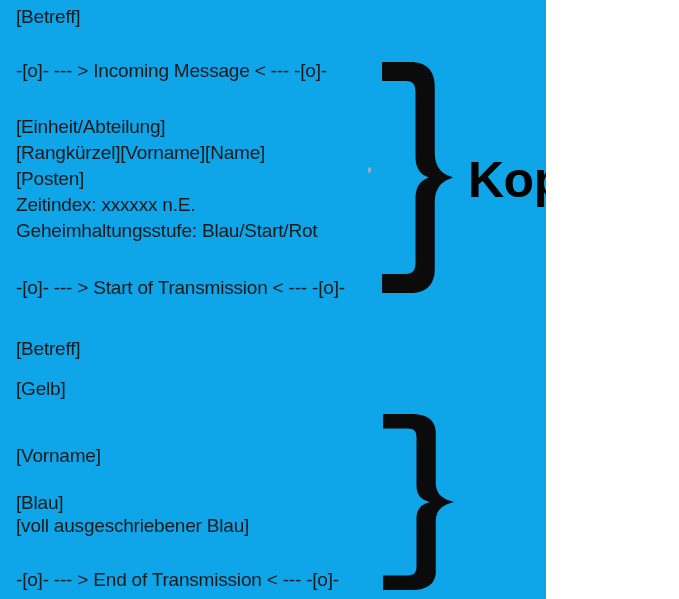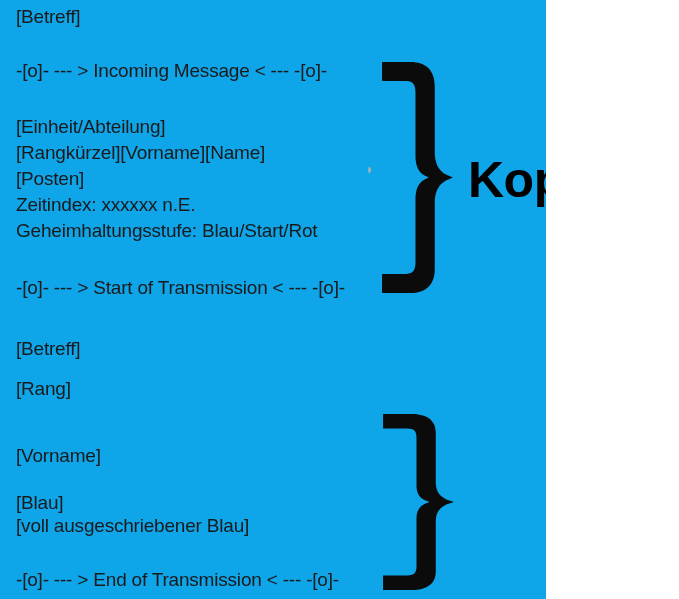--- a/index.html
+++ b/index.html
@@ -63,21 +63,21 @@
 
   <div class="doc-line" style="top:4px">[Betreff]</div>
   <div class="doc-line" style="top:58px">-[o]- --- &gt; Incoming Message &lt; --- -[o]-</div>
   <div class="doc-line" style="top:114px">[Einheit/Abteilung]</div>
   <div class="doc-line" style="top:166px">[Posten]</div>
   <div class="doc-line" style="top:140px">[Rangkürzel][Vorname][Name]</div>
   <div class="doc-line" style="top:192px">Zeitindex: xxxxxx n.E.</div>
   <div class="doc-line" style="top:218px">Geheimhaltungsstufe: Blau/Start/Rot</div>
   <div class="doc-line" style="top:275px">-[o]- --- &gt; Start of Transmission &lt; --- -[o]-</div>
   <div class="doc-line" style="top:336px">[Betreff]</div>
-  <div class="doc-line" style="top:376px">[Rang]</div>
+  <div class="doc-line" style="top:376px">[Gelb]</div>
   <div class="doc-line" style="top:443px">[Vorname]</div>
   <div class="doc-line" style="top:490px">[Blau]</div>
   <div class="doc-line" style="top:513px">[voll ausgeschriebener Blau]</div>
   <div class="doc-line" style="top:567px">-[o]- --- &gt; End of Transmission &lt; --- -[o]-</div>
 
   <svg class="brace brace-kopf" viewBox="0 0 74 230" preserveAspectRatio="none" aria-hidden="true">
     <path d="M 4 0 L 32 0 C 47 0 56 8 56 24 L 56 90 C 56 101 60 108 67 112 L 74 115
              L 67 118 C 60 122 56 129 56 140 L 56 206 C 56 222 47 230 32 230 L 4 230
              L 4 211 L 28 211 C 35 211 37 207 37 199 L 37 136 C 37 127 40 120 46 117
              L 50 115 L 46 113 C 40 110 37 103 37 94 L 37 31 C 37 23 35 19 28 19 L 4 19 Z"></path>

